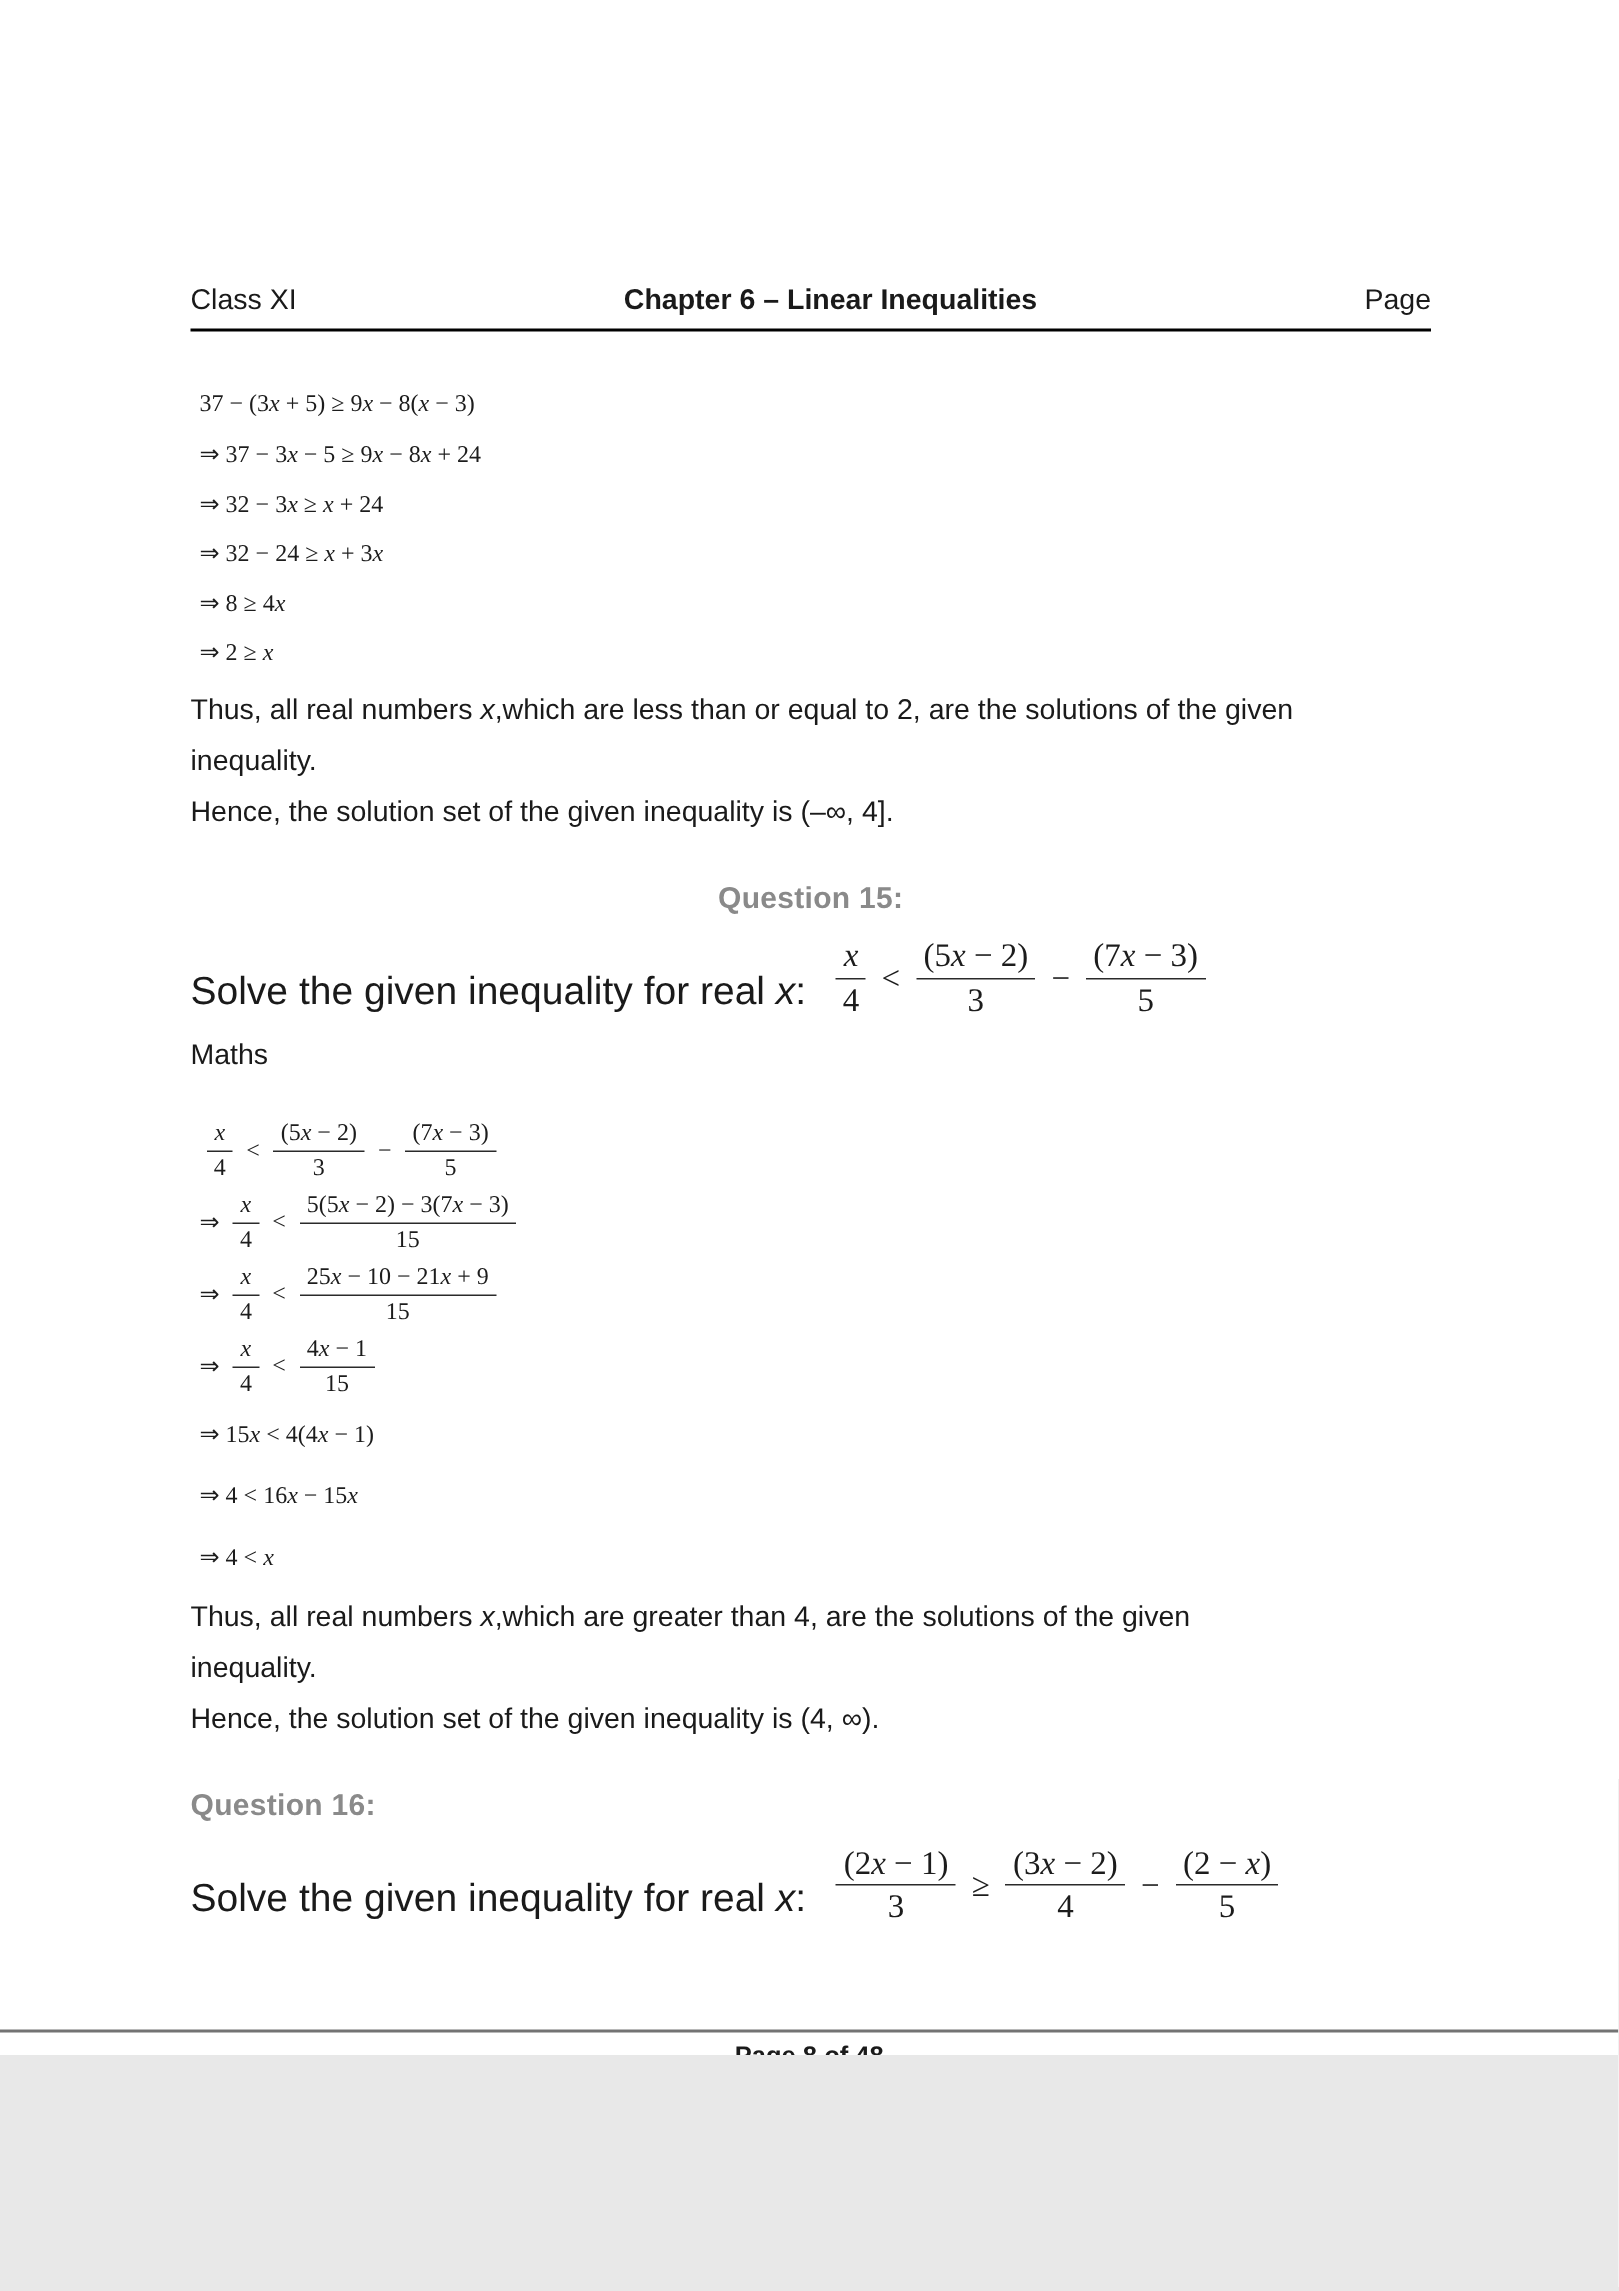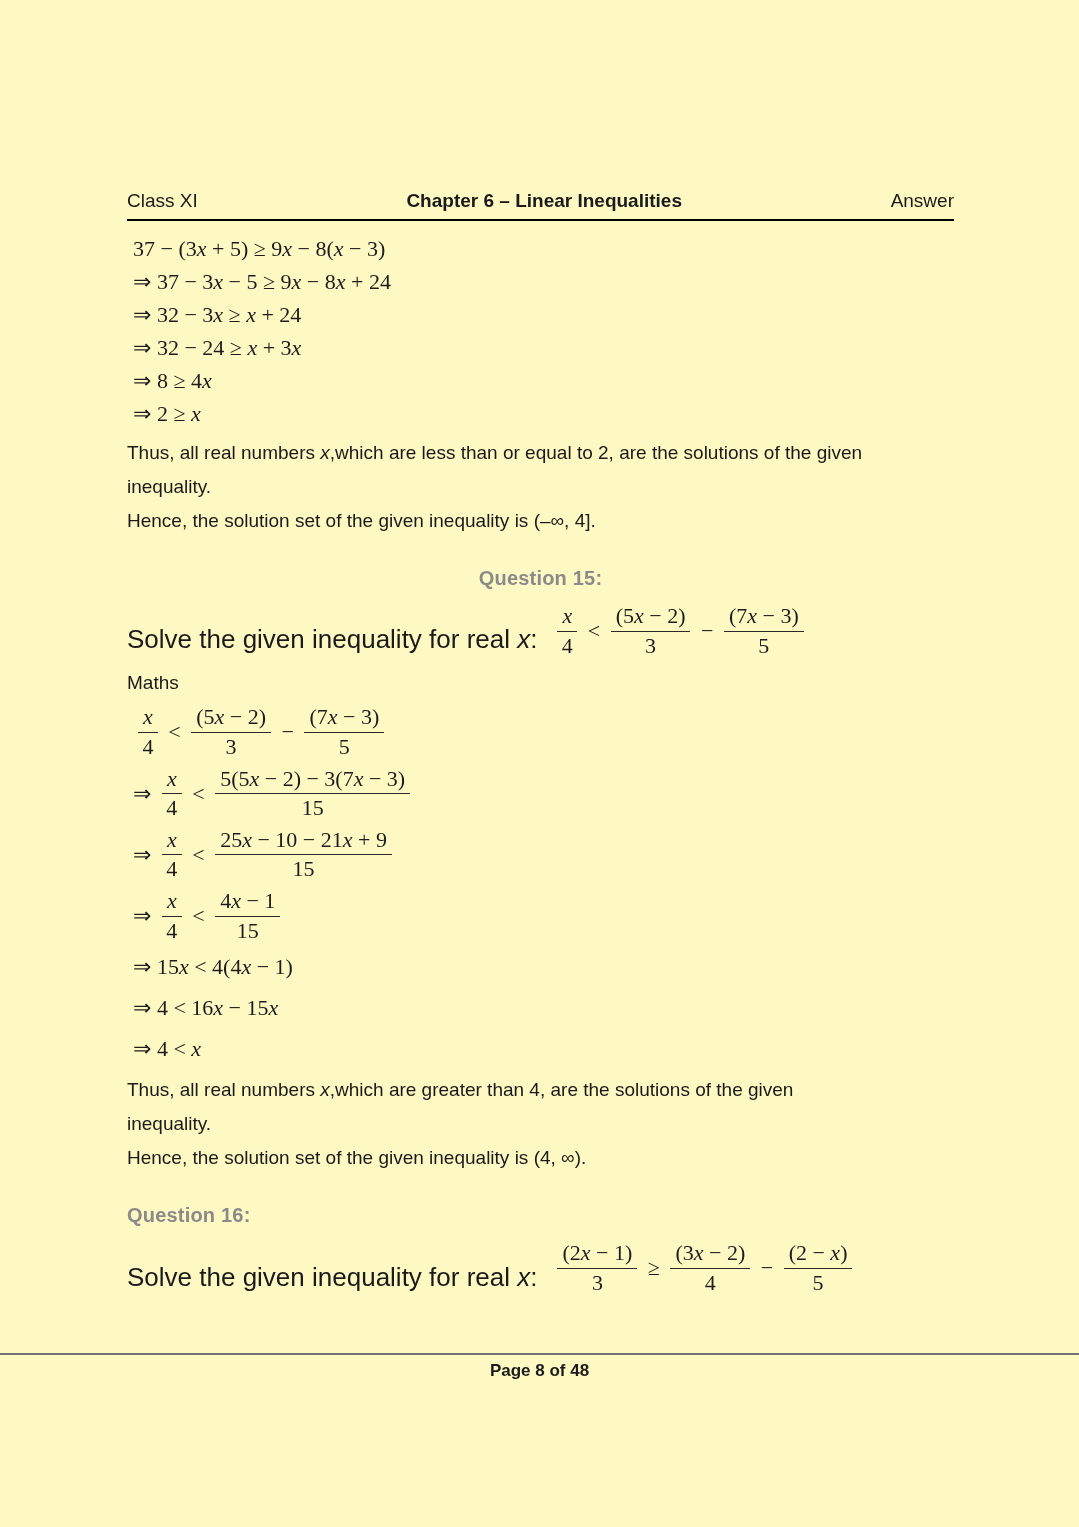--- a/index.html
+++ b/index.html
@@ -1,30 +1,30 @@
 <!DOCTYPE html>
 <html><head>
 <meta charset="utf-8">
 <style>
   html,body{margin:0;padding:0;background:#e8e8e8;}
   .page{
-    width:1079px;height:1527px;margin:0 auto;position:relative;
-    background:#fef9c3;overflow:hidden;
+    width:1079px;height:1370px;margin:0 auto;position:relative;
+    background:#ffffff;overflow:hidden;
     font-family:"Liberation Sans",sans-serif;color:#1a1a1a;
   }
   .content{padding:190px 125px 0 127px;}
 
   
   .hdr{display:flex;justify-content:space-between;align-items:baseline;
        border-bottom:2px solid #000;padding-bottom:7px;font-size:19px;}
   .hdr-center{font-weight:bold;}
 
   
-  .mblock{margin-top:11px;margin-left:6px;font-family:"Liberation Serif",serif;
-          font-size:22px;color:#1c1c1c;}
+  .mblock{margin-top:32px;margin-left:6px;font-family:"Liberation Serif",serif;
+          font-size:16px;color:#1c1c1c;}
   .mblock .mrow{display:flex;align-items:center;min-height:33px;}
   .mblock.fracs .mrow{margin-bottom:7px;min-height:34px;}
   .mtext{white-space:pre;}
   .frac{display:inline-flex;flex-direction:column;align-items:center;margin:0 5px;}
   .frac .num{padding:0 5px 2px;border-bottom:1.6px solid #2a2a2a;text-align:center;line-height:1.12;}
   .frac .den{padding-top:2px;line-height:1.12;}
 
   
   .para{font-size:19px;line-height:34px;margin-top:6px;}
   .para div{min-height:34px;}
@@ -45,21 +45,21 @@
 </style>
 </head>
 <body>
 
 <div class="page">
   <div class="content">
 
     <div class="hdr">
       <span>Class XI</span>
       <span class="hdr-center">Chapter 6 – Linear Inequalities</span>
-      <span>Answer</span>
+      <span>Page</span>
     </div>
 
     <div class="mblock">
         <div class="mrow">
           <span class="mtext">37 − (3<i>x</i> + 5) ≥ 9<i>x</i> − 8(<i>x</i> − 3)</span>
         </div>
         <div class="mrow">
           <span class="mtext">⇒ 37 − 3<i>x</i> − 5 ≥ 9<i>x</i> − 8<i>x</i> + 24</span>
         </div>
         <div class="mrow">

